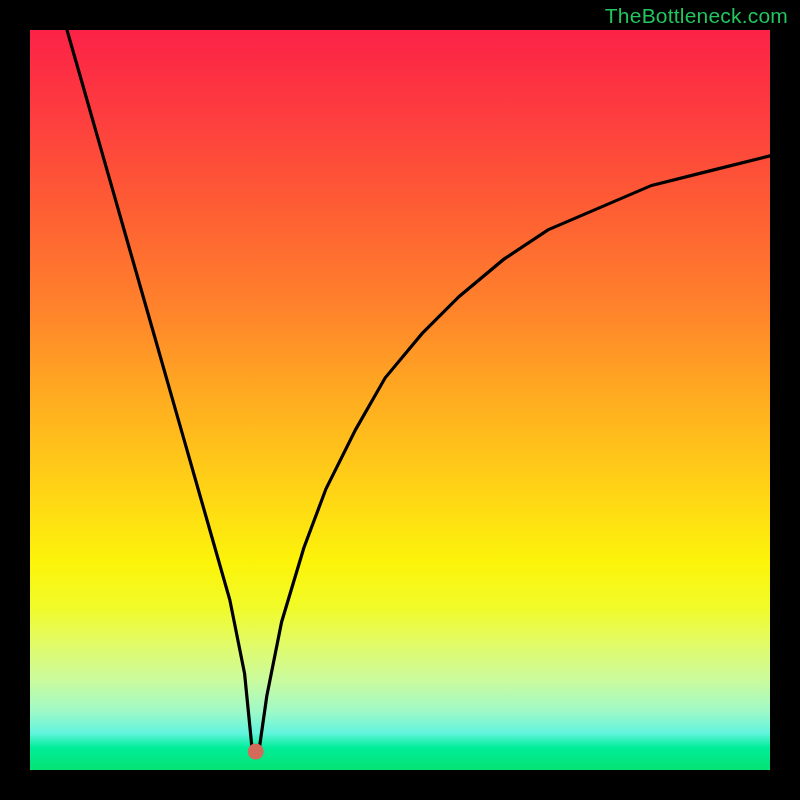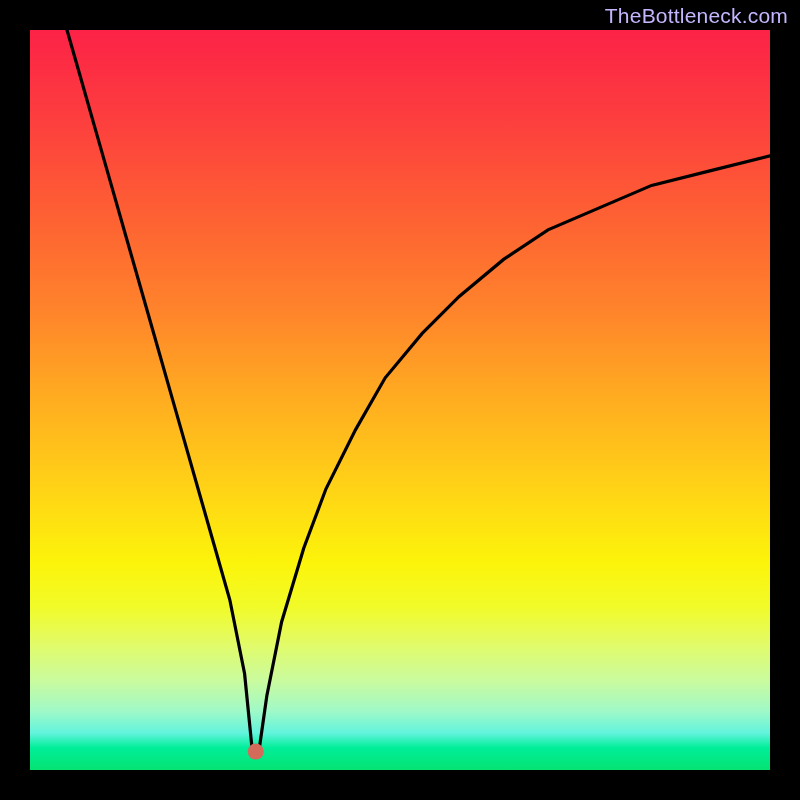--- a/index.html
+++ b/index.html
@@ -43,21 +43,21 @@
       #a0f9c7 92%,
       #62f4dd 95%,
       #00ee99 97%,
       #05e372 100%
     );
   }
   .watermark {
     position: absolute;
     top: 4px;
     right: 12px;
-    color: #c4b5fd;
+    color: #22c55e;
     font-size: 21px;
     font-weight: 500;
     letter-spacing: 0.2px;
   }
   svg.curve {
     position: absolute;
     left: 0;
     top: 0;
     width: 740px;
     height: 740px;

